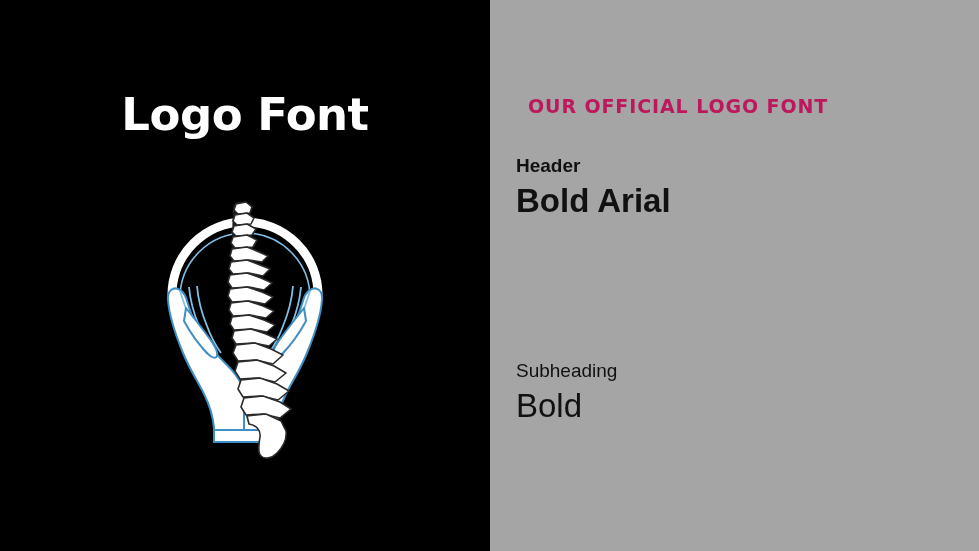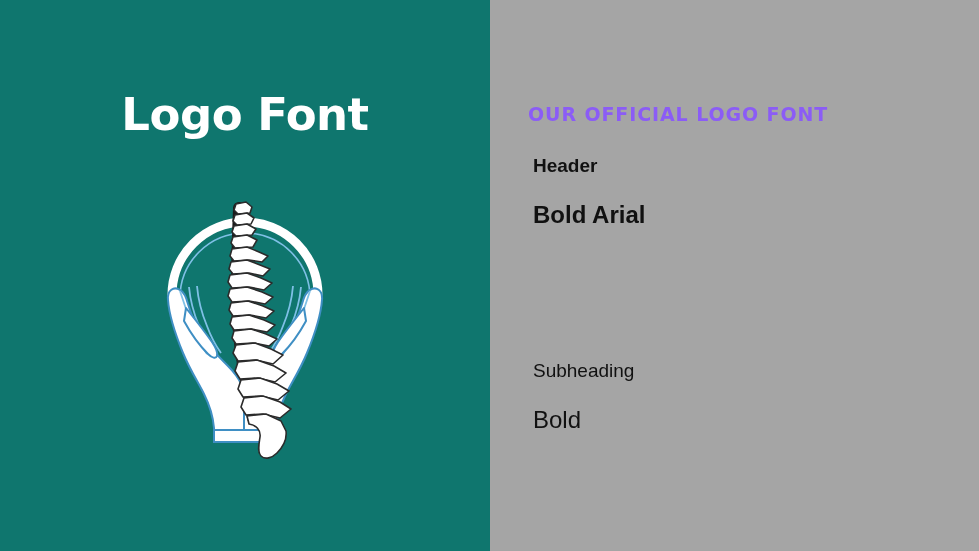--- a/index.html
+++ b/index.html
@@ -15,21 +15,21 @@
     font-family: "Liberation Sans", sans-serif;
   }
 
   
   .panel-left {
     position: absolute;
     left: 0;
     top: 0;
     width: 490px;
     height: 551px;
-    background: #0f766e;
+    background: #000000;
   }
   .panel-right {
     position: absolute;
     left: 490px;
     top: 0;
     width: 489px;
     height: 551px;
     background: #a5a5a5;
   }
 
@@ -59,56 +59,56 @@
   .logo-mark svg {
     display: block;
     width: 190px;
     height: 272px;
   }
 
   
   .eyebrow {
     position: absolute;
     left: 528px;
-    top: 101px;
-    color: #8b5cf6;
+    top: 93px;
+    color: #be185d;
     font-family: "DejaVu Sans", sans-serif;
     font-size: 19px;
     font-weight: bold;
     letter-spacing: 0.9px;
     line-height: 26px;
     white-space: nowrap;
   }
 
   .spec-block {
     position: absolute;
-    left: 533px;
+    left: 516px;
   }
   .spec-header  { top: 153px; }
   .spec-sub     { top: 322px; }
 
   .spec-label {
     color: #111111;
     font-family: "Liberation Sans", sans-serif;
     font-size: 19px;
     font-weight: bold;
     line-height: 26px;
     white-space: nowrap;
     margin: 0;
   }
   .spec-label.regular { font-weight: normal; margin-top: 36px; }
 
   .spec-sample {
     color: #111111;
     font-family: "Liberation Sans", sans-serif;
-    font-size: 24px;
+    font-size: 33px;
     font-weight: bold;
     line-height: 44px;
     white-space: nowrap;
-    margin: 14px 0 0 0;
+    margin: 0 0 0 0;
   }
   .spec-sample.regular { font-weight: normal; }
 </style>
 </head>
 <body>
 
 <div id="slide">
 
   <div class="panel-left">
 

